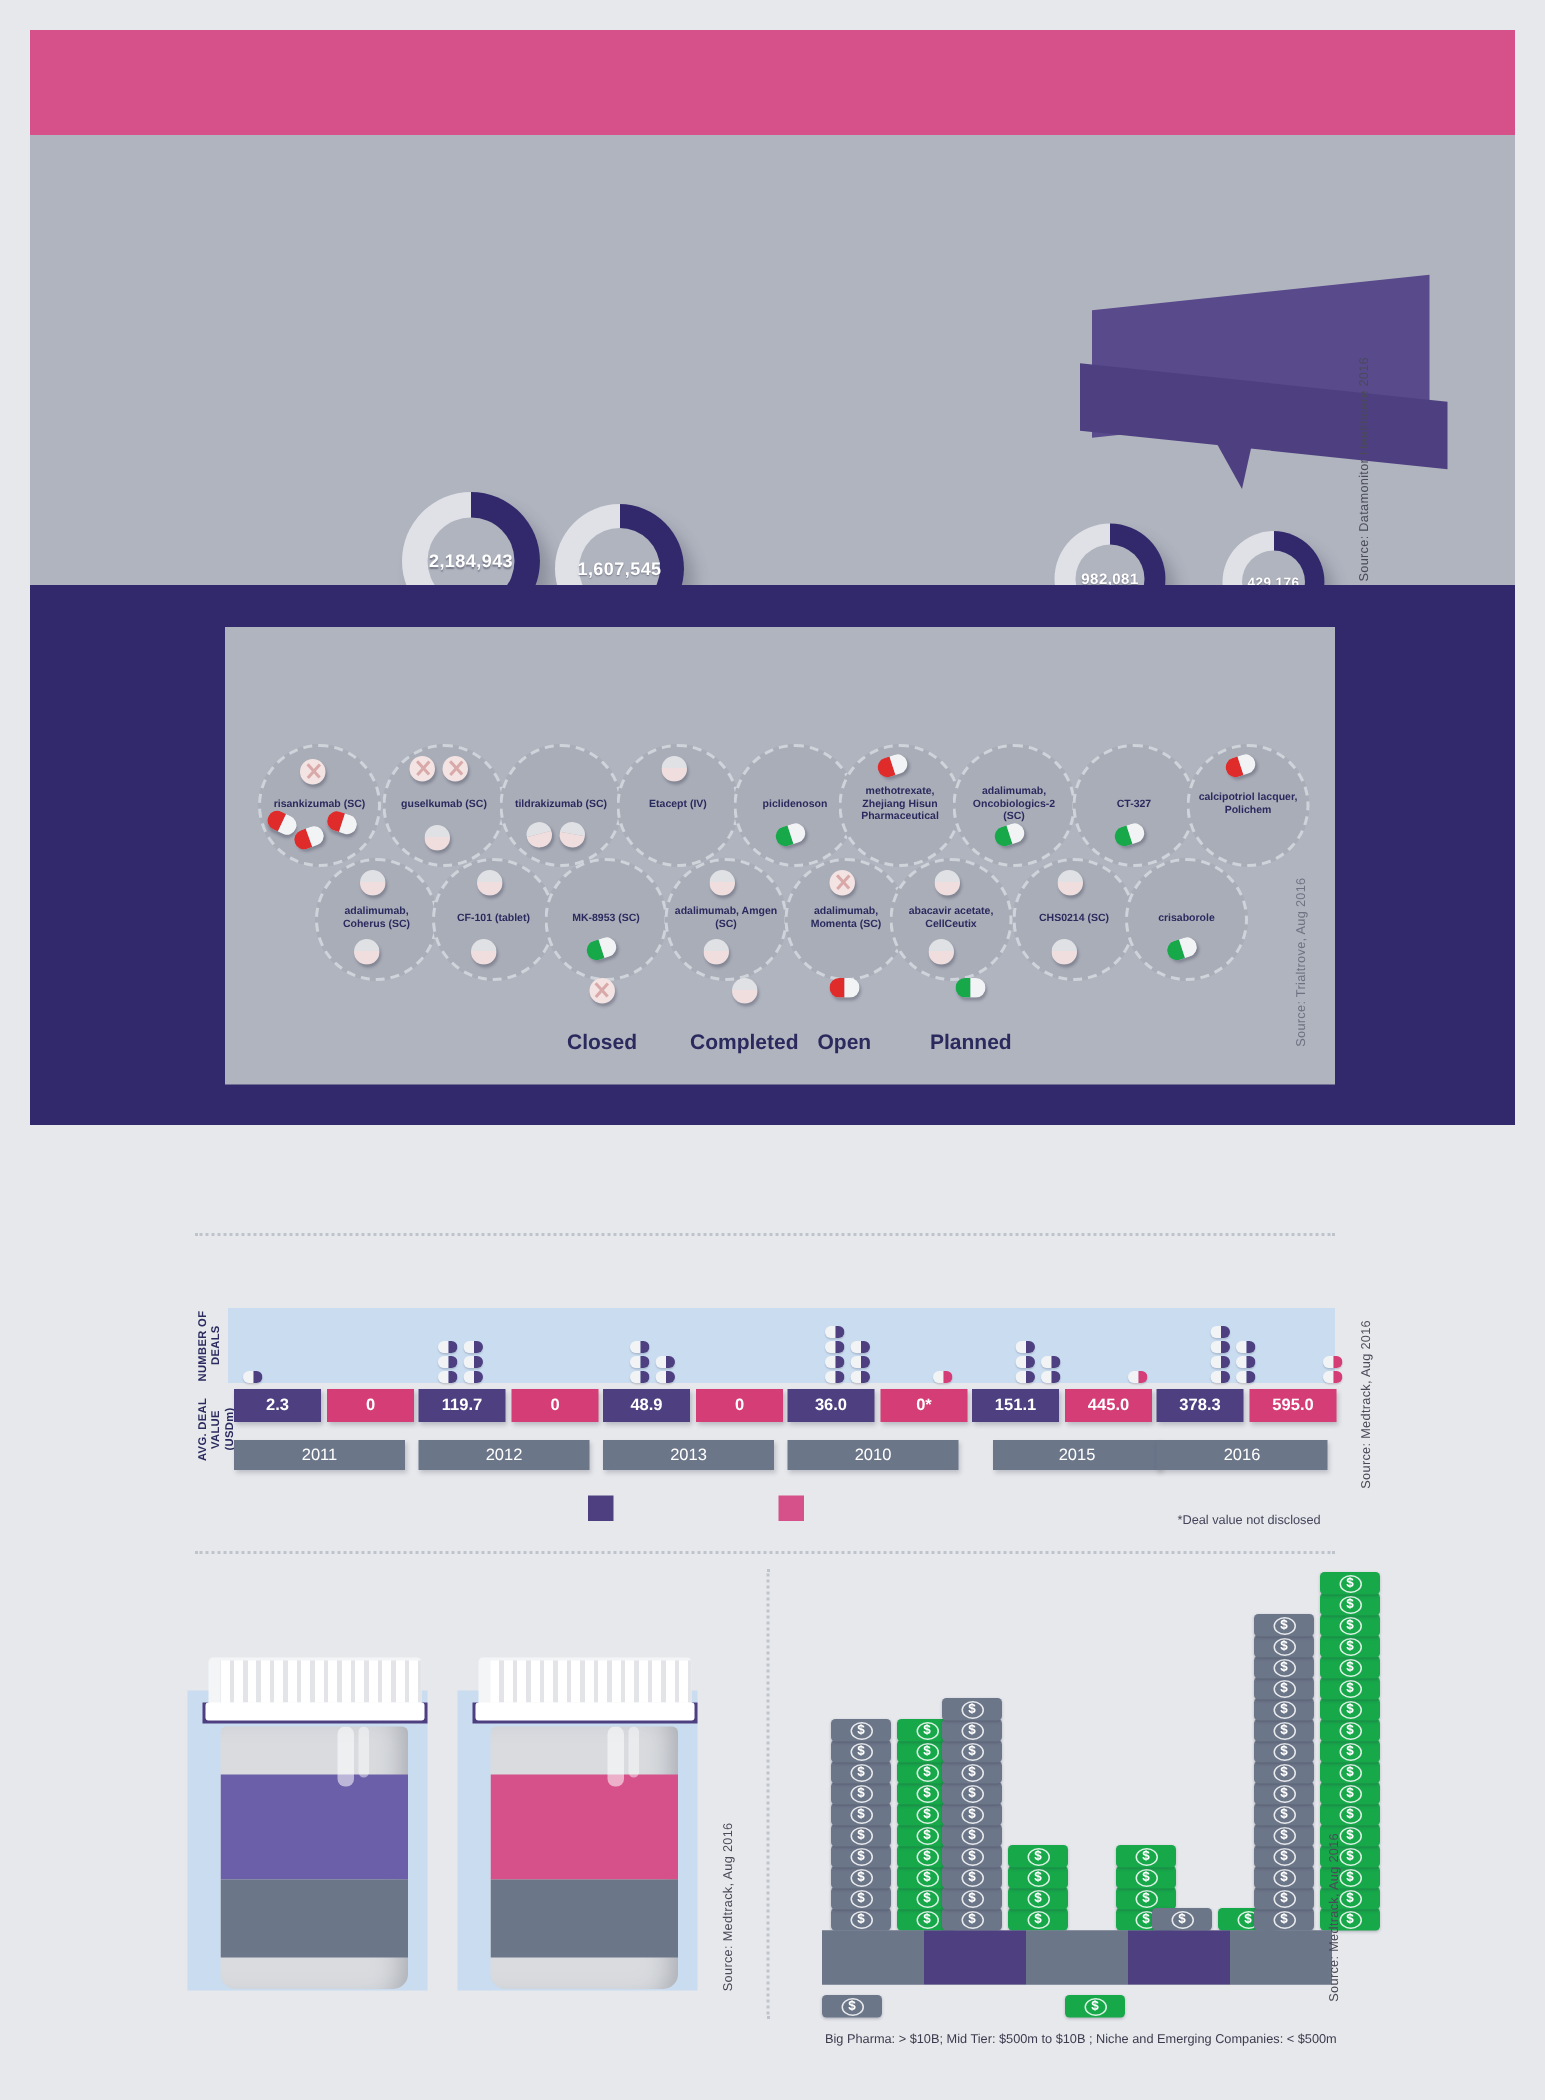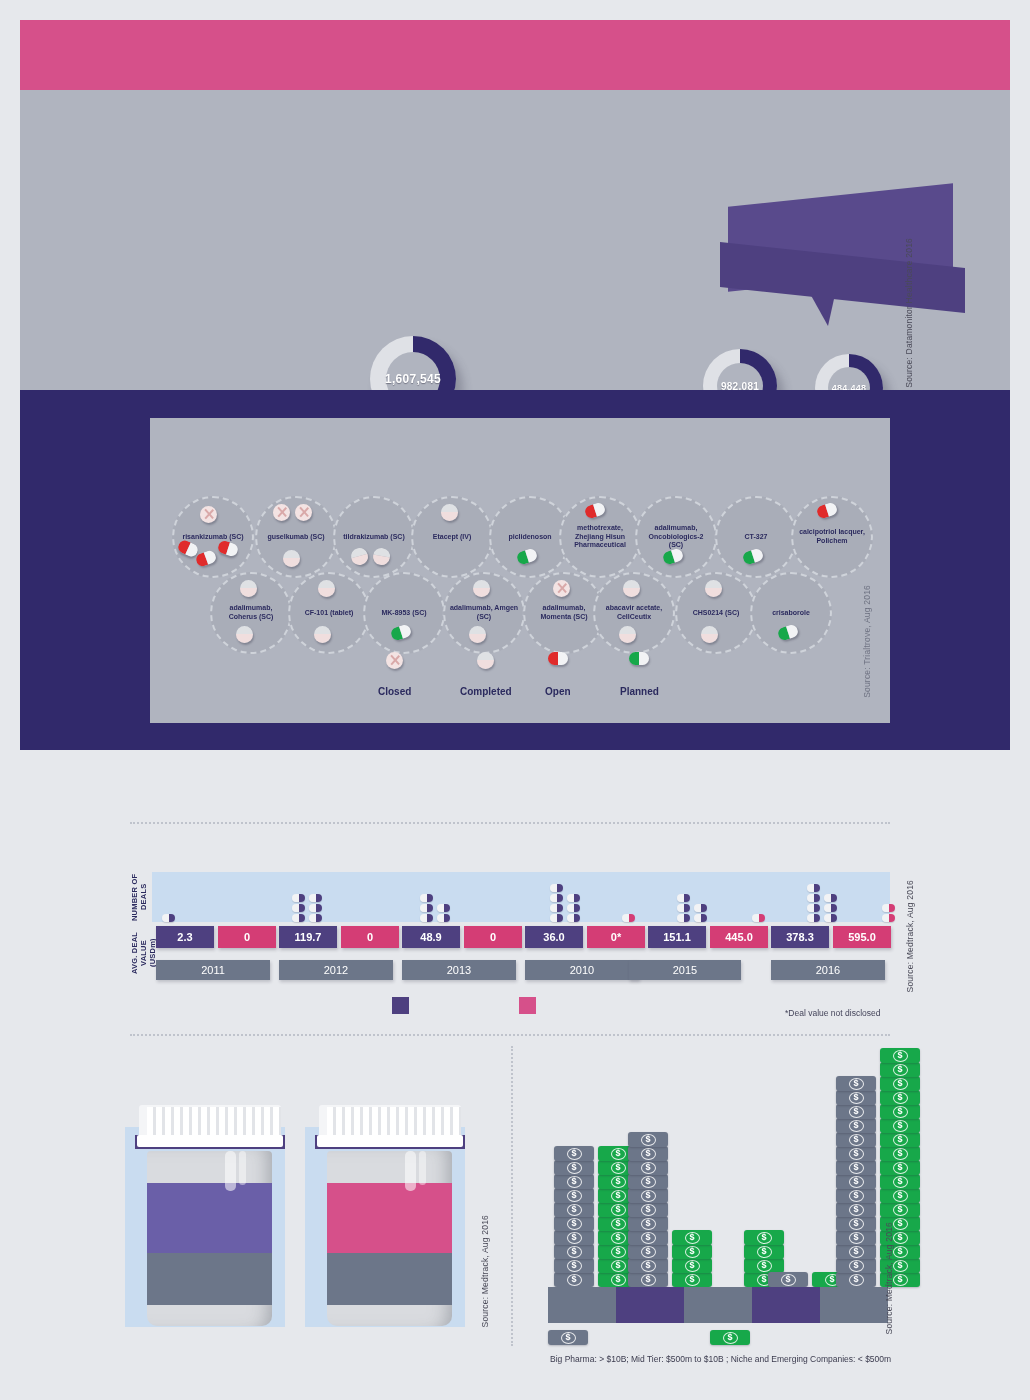--- a/index.html
+++ b/index.html
@@ -59,21 +59,21 @@
   .tablet .bot{position:absolute;left:0;bottom:0;width:100%;height:54%;background:#f0dede;}
   .tabletx{position:absolute;width:17px;height:17px;border-radius:50%;background:#f3e3e3;
     box-shadow:1px 2px 2px rgba(40,40,60,.3);}
   .tabletx:before,.tabletx:after{content:"";position:absolute;left:50%;top:14%;
     width:1.6px;height:72%;background:#d9a9a9;}
   .tabletx:before{transform:translateX(-50%) rotate(42deg);}
   .tabletx:after{transform:translateX(-50%) rotate(-42deg);}
 
   .status-legend{position:absolute;left:370px;top:652px;width:300px;height:42px;}
   .status-item{position:absolute;text-align:center;}
-  .status-item b{display:block;margin-top:18px;font-size:10px;color:#2b2a5e;}
+  .status-item b{display:block;margin-top:18px;font-size:14px;color:#2b2a5e;}
 
   
   .dotrule{position:absolute;height:0;border-top:2px dotted #bfc3cc;}
 
   
   .deals{position:absolute;left:130px;top:872px;width:760px;height:120px;}
   .deals .lblcol{position:absolute;left:0;top:0;width:22px;}
   .vlabel{writing-mode:vertical-rl;transform:rotate(180deg);font-size:7.5px;font-weight:bold;
     color:#2b2a5e;text-align:center;letter-spacing:.2px;line-height:9px;}
   .pillband{position:absolute;left:22px;top:0;width:738px;height:50px;background:#c9dcf0;}
@@ -127,41 +127,49 @@
 
   <div class="pink-band"></div>
 
   <div class="grey-panel">
     <div class="origami">
       <div class="f1"></div>
         <div class="f2"></div>
         <div class="tail"></div>
     </div>
     <div class="donut-row" id="donut-row">
+        <div class="donut" style="left: 248px; top: 238px;">
+          <div class="base" style="left:-3px;top:96px;width:108px;background:#6a5fa8;box-shadow:1px 2px 3px rgba(50,50,70,.25);"></div>
+          <div class="ring" style="width:92px;height:92px;background:conic-gradient(#31296b 0deg 136.8deg,#d6508a 136.8deg 183.60000000000002deg,#dfe1e6 183.60000000000002deg 360deg);">
+            <div class="hole" style="left:17px;top:17px;width:58px;height:58px;">
+              <div class="val" style="font-size:12px;">2,184,943</div>
+            </div>
+          </div>
+        </div>
         <div class="donut" style="left: 350px; top: 246px;">
           <div class="base" style="left:-3px;top:90px;width:102px;background:#6c7689;box-shadow:1px 2px 3px rgba(50,50,70,.25);"></div>
           <div class="ring" style="width:86px;height:86px;background:conic-gradient(#31296b 0deg 158.4deg,#d6508a 158.4deg 201.60000000000002deg,#dfe1e6 201.60000000000002deg 360deg);">
             <div class="hole" style="left:16px;top:16px;width:54px;height:54px;">
               <div class="val" style="font-size:12px;">1,607,545</div>
             </div>
           </div>
         </div>
         <div class="donut" style="left: 683px; top: 259px;">
           <div class="base" style="left:-3px;top:78px;width:90px;background:#6a5fa8;box-shadow:1px 2px 3px rgba(50,50,70,.25);"></div>
           <div class="ring" style="width:74px;height:74px;background:conic-gradient(#31296b 0deg 187.20000000000002deg,#d6508a 187.20000000000002deg 223.20000000000002deg,#dfe1e6 223.20000000000002deg 360deg);">
             <div class="hole" style="left:14px;top:14px;width:46px;height:46px;">
               <div class="val" style="font-size:10px;">982,081</div>
             </div>
           </div>
         </div>
         <div class="donut" style="left: 795px; top: 264px;">
           <div class="base" style="left:-3px;top:72px;width:84px;background:#6c7689;box-shadow:1px 2px 3px rgba(50,50,70,.25);"></div>
           <div class="ring" style="width:68px;height:68px;background:conic-gradient(#31296b 0deg 198deg,#d6508a 198deg 230.4deg,#dfe1e6 230.4deg 360deg);">
             <div class="hole" style="left:13px;top:13px;width:42px;height:42px;">
-              <div class="val" style="font-size:9px;">484,448</div>
+              <div class="val" style="font-size:9px;">429,176</div>
             </div>
           </div>
         </div>
       </div>
 
     <div class="legend-sq" style="left:337px;top:353px;background:#31296b;"></div>
     <div class="legend-sq" style="left:444px;top:353px;background:#dfe1e6;"></div>
     <div class="legend-sq" style="left:551px;top:353px;background:#d6508a;"></div>
 
     <div class="src-vert" style="left:884px;top:148px;">Source: Datamonitor Healthcare 2016</div>
@@ -583,21 +591,21 @@
         <div class="valbox" style="left: 496px; width: 58px; background: rgb(78, 64, 128);">151.1</div>
         <div class="valbox" style="left: 558px; width: 58px; background: rgb(212, 61, 117);">445.0</div>
         <div class="valbox" style="left: 619px; width: 58px; background: rgb(78, 64, 128);">378.3</div>
         <div class="valbox" style="left: 681px; width: 58px; background: rgb(212, 61, 117);">595.0</div>
       </div>
     <div class="yearrow" id="deal-years">
         <div class="yearbox" style="left: 4px; width: 114px;">2011</div>
         <div class="yearbox" style="left: 127px; width: 114px;">2012</div>
         <div class="yearbox" style="left: 250px; width: 114px;">2013</div>
         <div class="yearbox" style="left: 373px; width: 114px;">2010</div>
-        <div class="yearbox" style="left: 477px; width: 112px;">2015</div>
+        <div class="yearbox" style="left: 510px; width: 112px;">2015</div>
         <div class="yearbox" style="left: 619px; width: 114px;">2016</div>
       </div>
   </div>
 
   <div class="legend-sq" style="left:392px;top:997px;background:#4e4080;"></div>
   <div class="legend-sq" style="left:519px;top:997px;background:#d6508a;"></div>
   <div class="footnote" style="left:785px;top:1008px;">*Deal value not disclosed</div>
   <div class="src-vert" style="left:905px;top:880px;">Source: Medtrack, Aug 2016</div>
 
   <div class="bottles">

